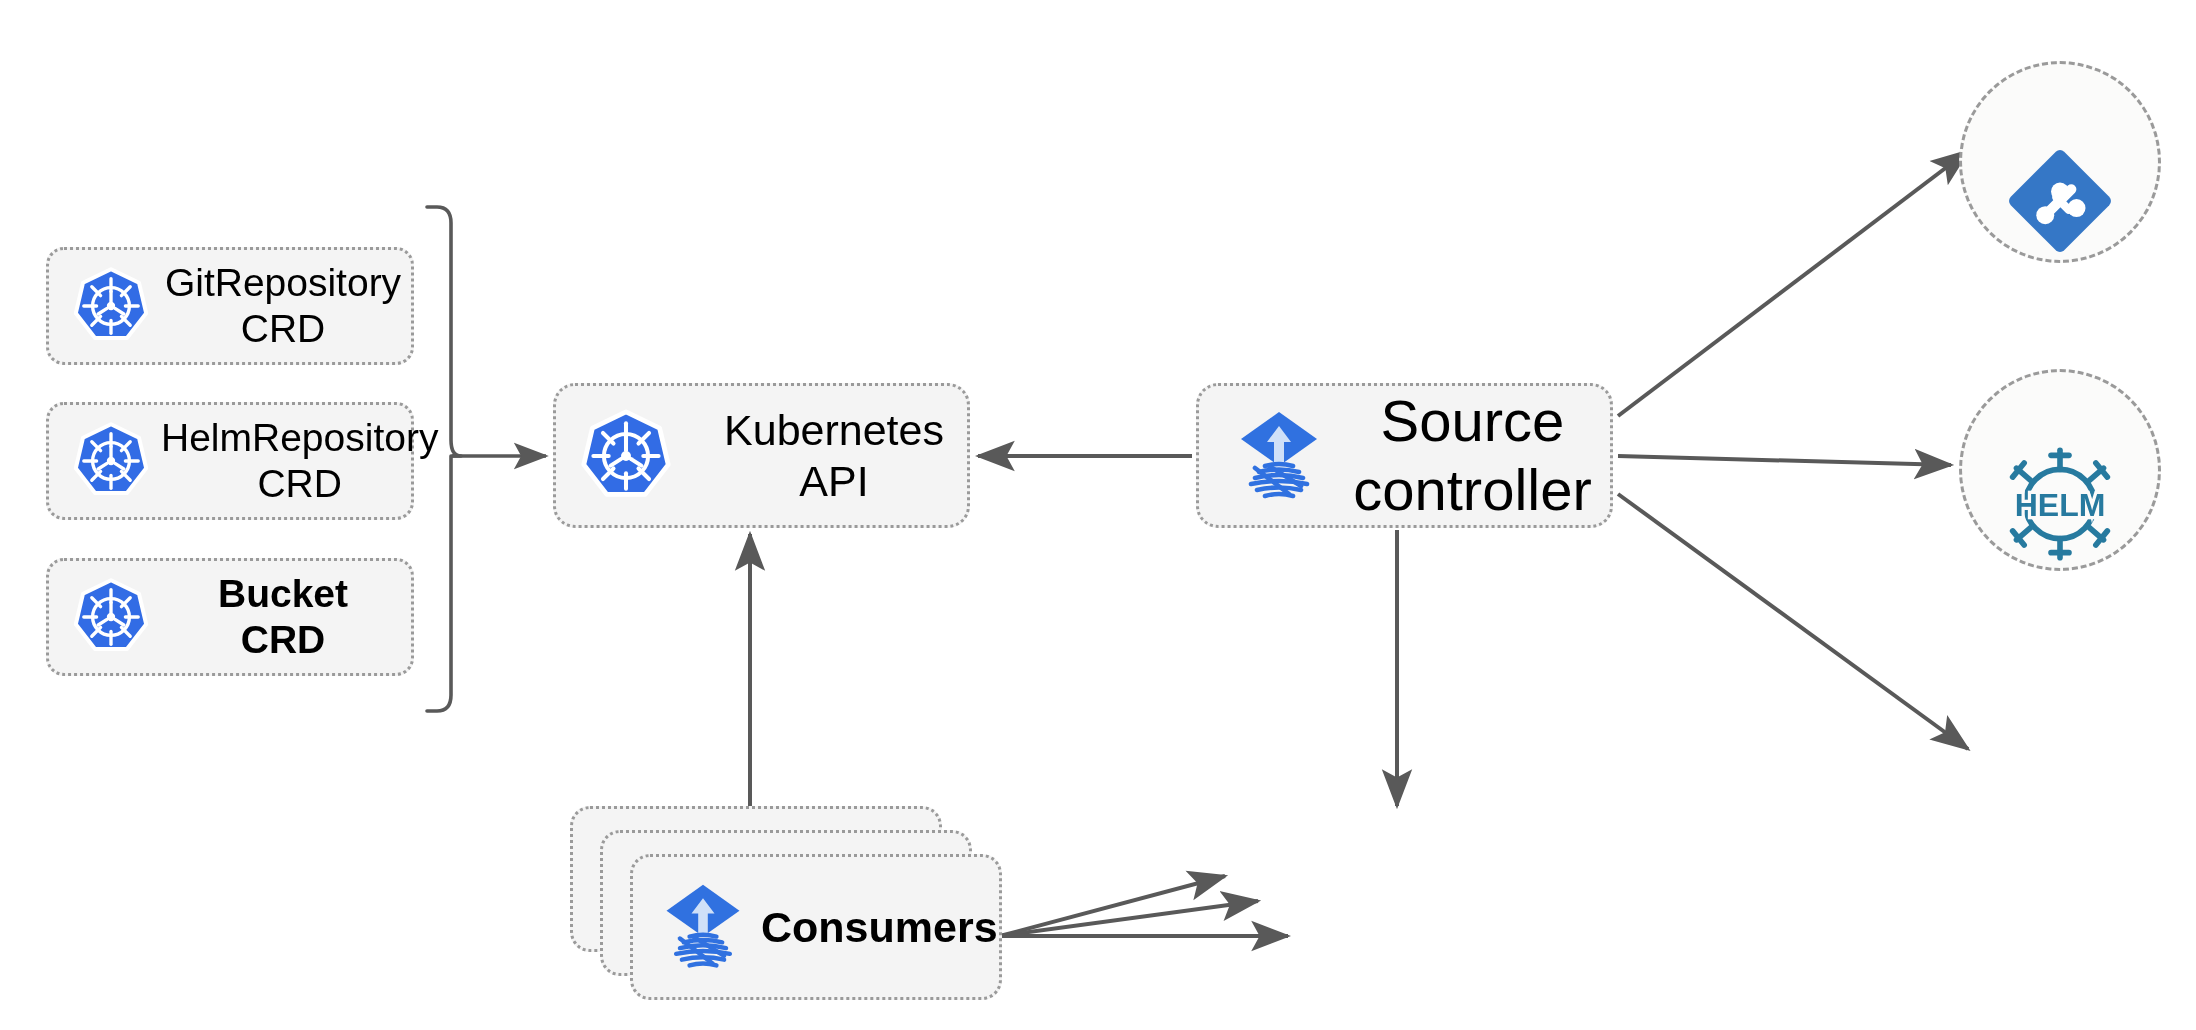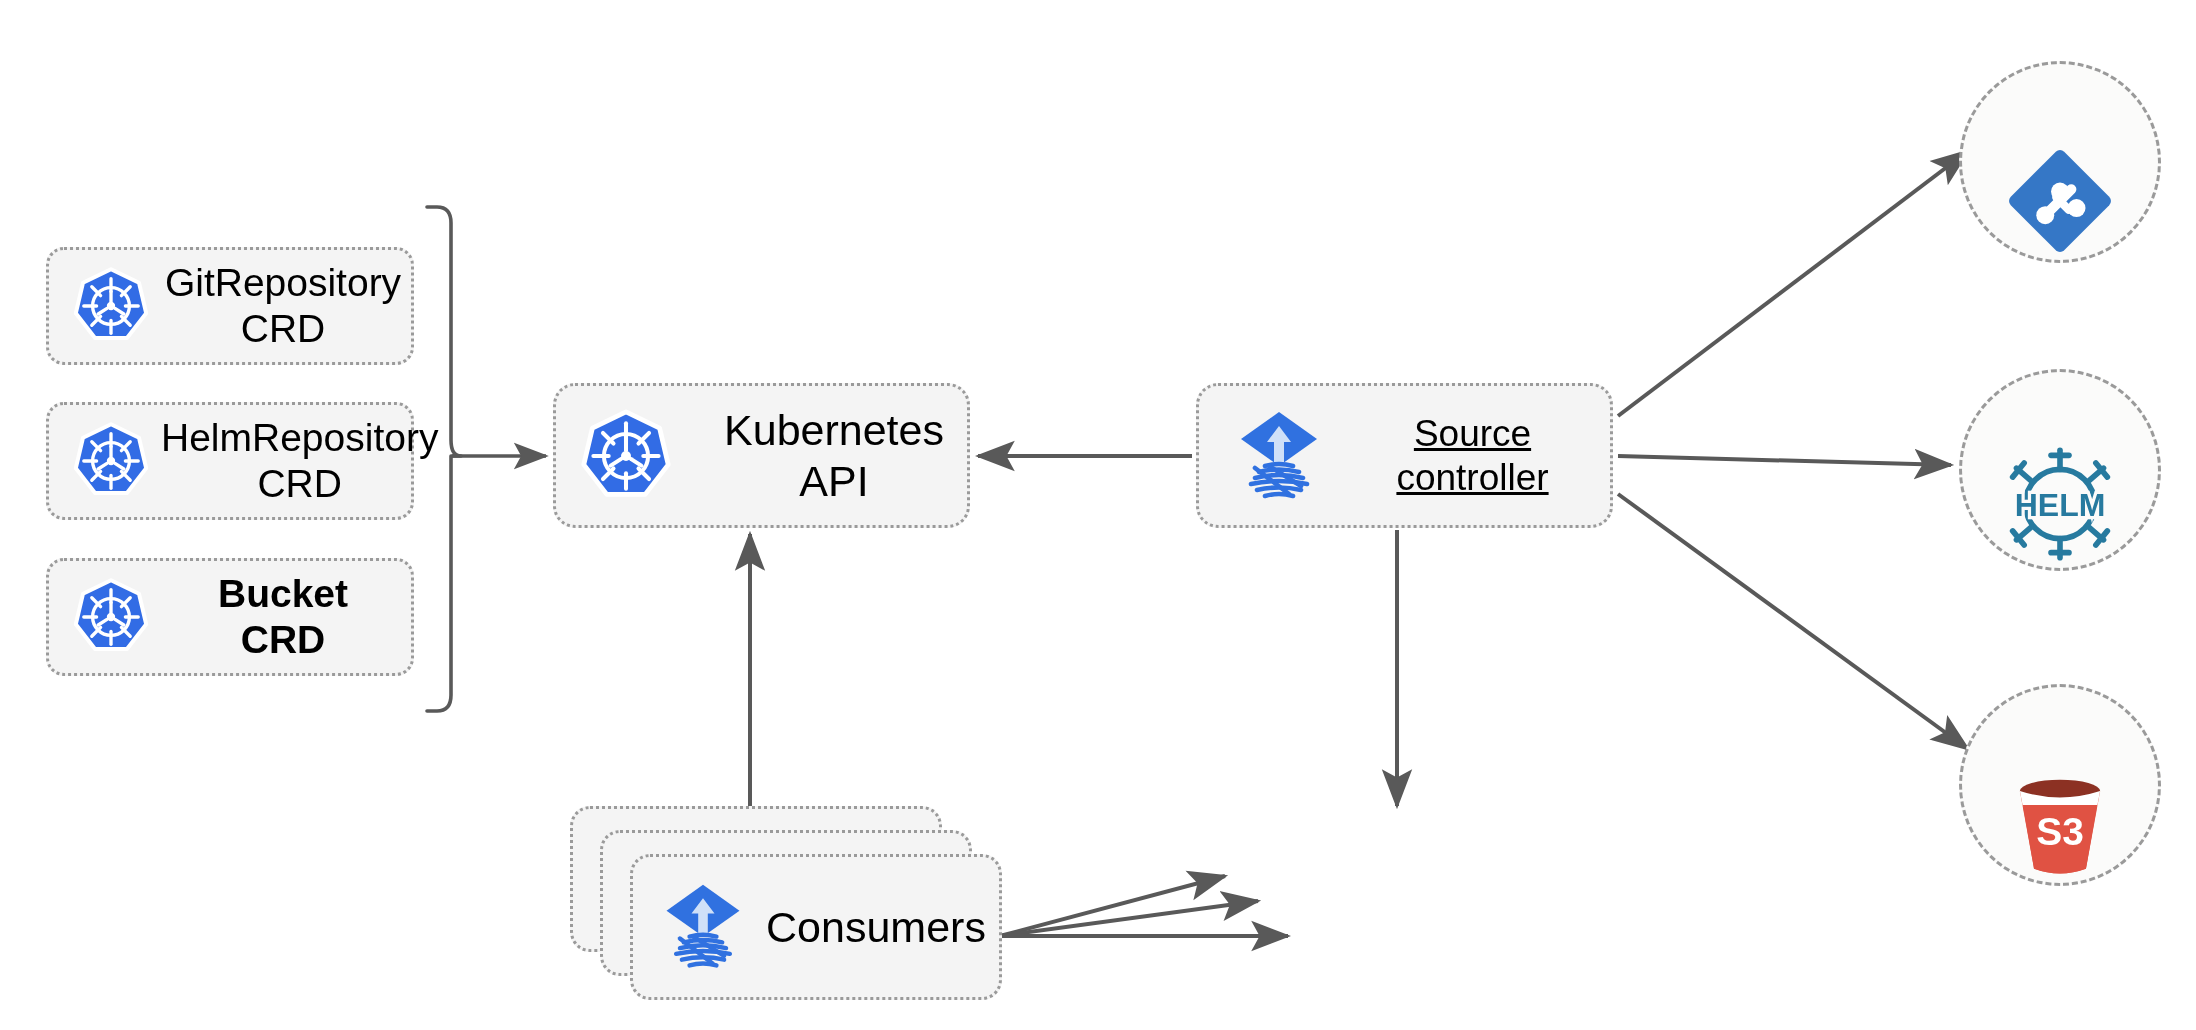--- a/index.html
+++ b/index.html
@@ -76,21 +76,21 @@
   #k8s-api .label { font-size: 43px; }
 
   
   #source-controller {
     left: 1196px; top: 367px;
     width: 417px; height: 145px;
     padding-left: 30px;
     border-radius: 22px;
   }
   #source-controller .glyph { width: 100px; height: 100px; margin-right: 12px; }
-  #source-controller .label { font-size: 37px; text-decoration: underline; }
+  #source-controller .label { font-size: 58px; }
 
   
   .stack {
     position: absolute;
     z-index: 5;
   }
   .stack .sheet {
     position: absolute;
     box-sizing: border-box;
     background: #f4f4f4;
@@ -99,20 +99,21 @@
     width: 372px;
     height: 146px;
   }
   .stack .sheet.s1 { left: 0px;  top: 0px;  }
   .stack .sheet.s2 { left: 30px; top: 24px; }
   .stack .sheet.s3 {
     left: 60px; top: 48px;
     display: flex;
     align-items: center;
     padding-left: 22px;
+    font-weight: bold;
   }
   .stack .glyph { flex: 0 0 auto; width: 96px; height: 96px; margin-right: 10px; display:flex; align-items:center; justify-content:center; }
   .stack .label {
     flex: 1;
     text-align: center;
     font-size: 43px;
     color: #000;
     padding-right: 8px;
   }
   #consumers-stack { left: 570px; top: 790px; width: 460px; height: 200px; }
@@ -372,25 +373,14 @@
           <path d="M27.5 68 L16 78"></path>
           <path d="M13 71 L22 82"></path>
           <path d="M72.5 68 L84 78"></path>
           <path d="M87 71 L78 82"></path>
         </g>
         <text x="50" y="59" text-anchor="middle" font-family="'Liberation Sans', sans-serif" font-size="25" font-weight="bold" fill="#277a9f" stroke="#fbfbfa" stroke-width="5" paint-order="stroke">HELM</text>
       </svg>
     </span>
   </div>
 
-  <div class="circle-node" id="circle-s3">
-    <span>
-      <svg width="118" height="118" viewBox="0 0 100 100" aria-hidden="true">
-        <path d="M16 22 L84 22 L72 88 Q50 96 28 88 Z" fill="#e05243"></path>
-        <ellipse cx="50" cy="22" rx="34" ry="9.5" fill="#8c3123"></ellipse>
-        <path d="M16 22 Q50 33 84 22 L81.5 35 Q50 45 18.5 35 Z" fill="#ffffff"></path>
-        <path d="M18.5 34 L81.5 34 L72 88 Q50 96 28 88 Z" fill="#e05243"></path>
-        <text x="50" y="68" text-anchor="middle" font-family="'Liberation Sans', sans-serif" font-size="33" font-weight="bold" fill="#ffffff">S3</text>
-      </svg>
-    </span>
-  </div>
 
 </div>
 
 </body></html>

